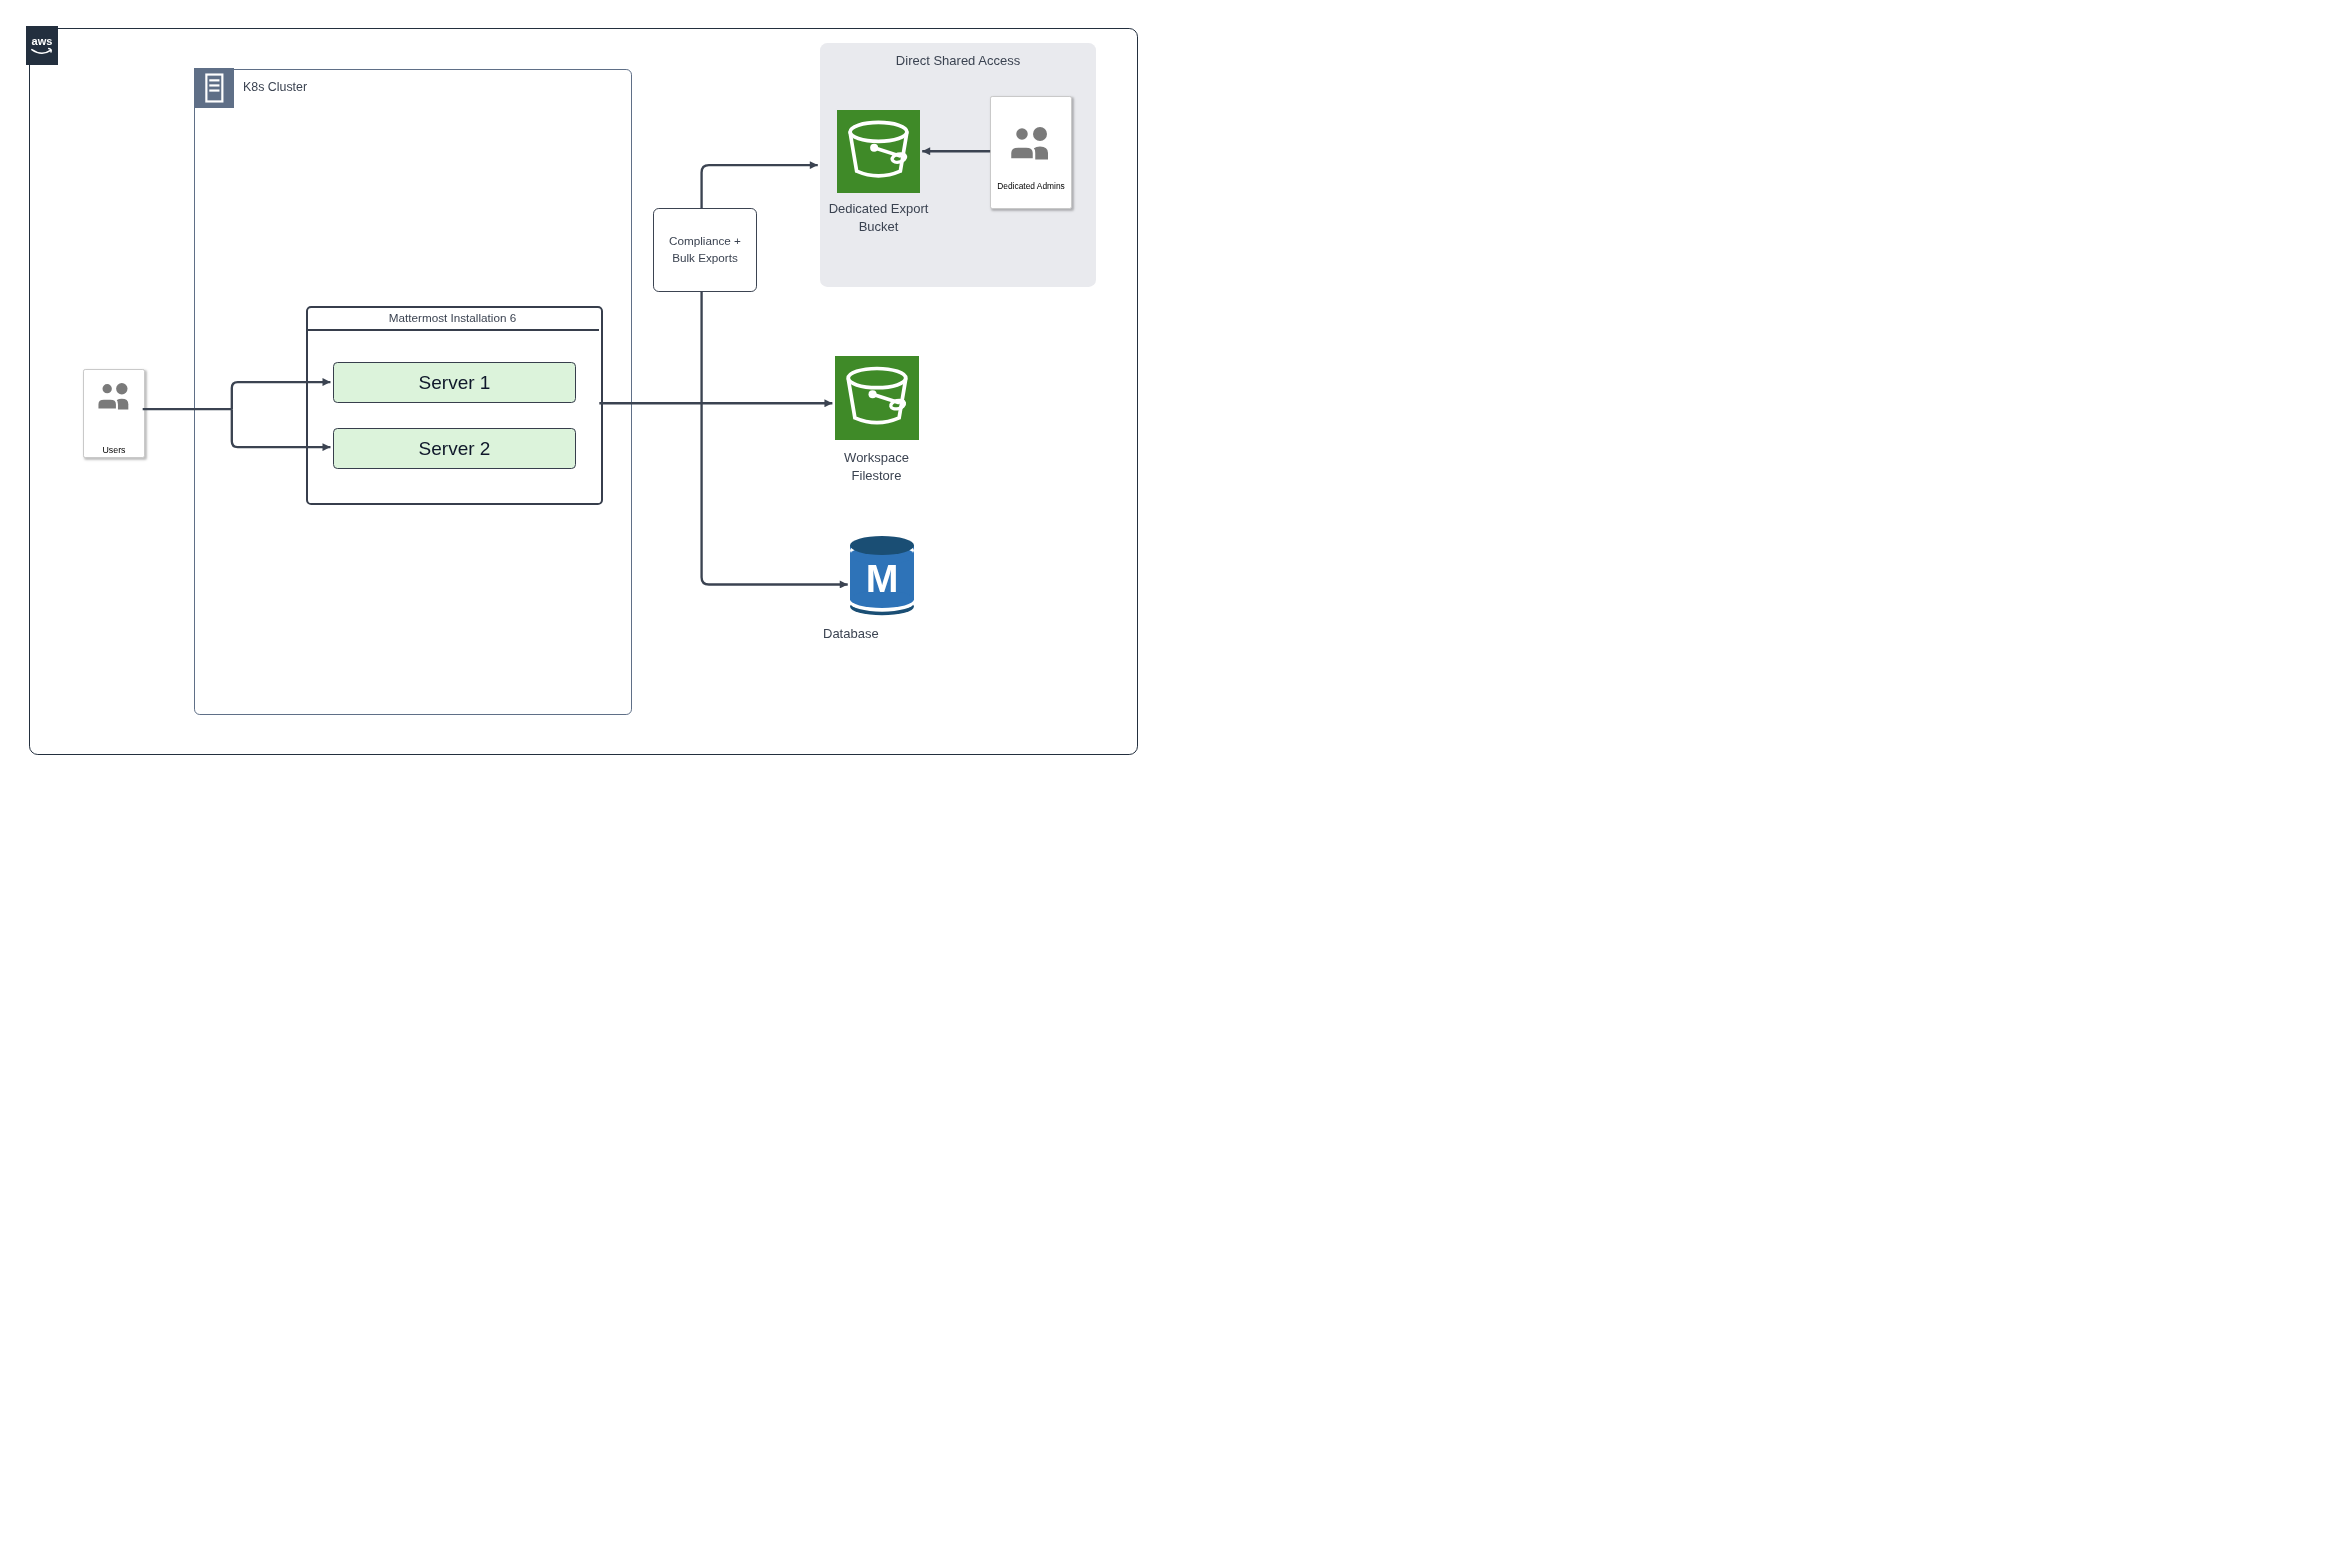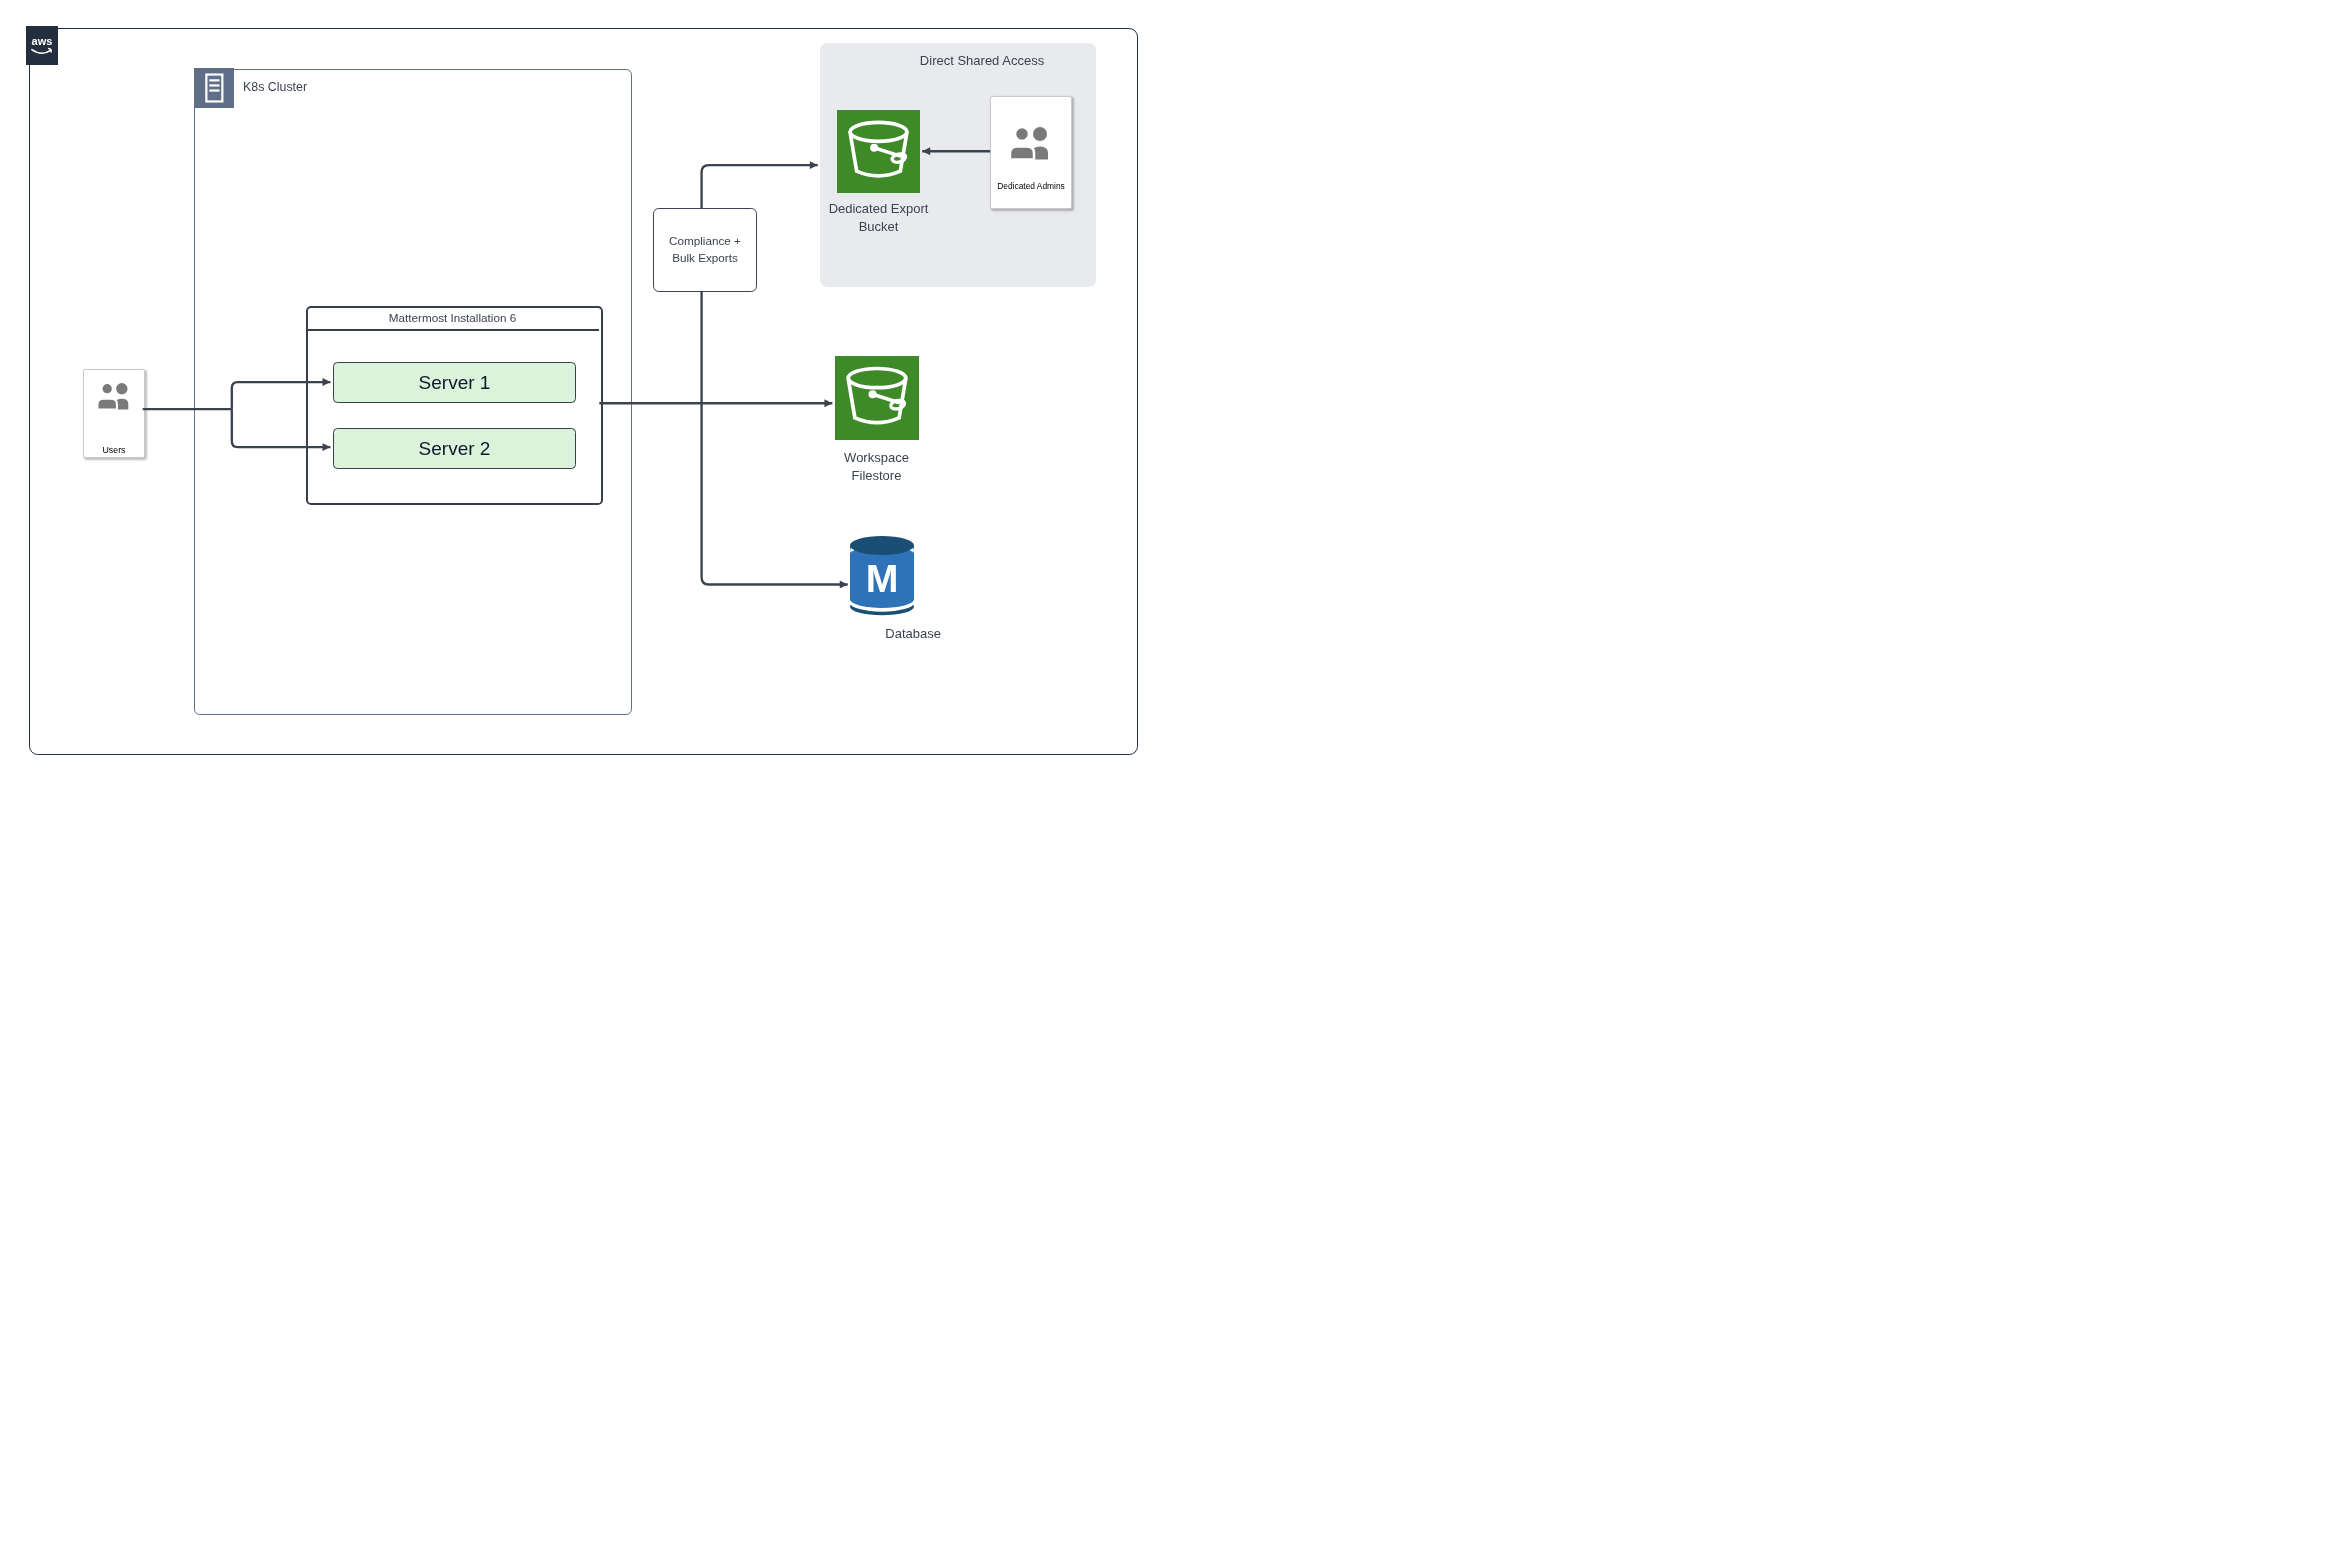--- a/index.html
+++ b/index.html
@@ -28,35 +28,35 @@
   #mattermost-header{left:306px;top:306px;width:293px;height:23.4px;border-bottom:2.2px solid #373E4C;z-index:3;display:flex;align-items:center;justify-content:center;font-size:11.7px;}
   .server-box{left:333px;width:241px;height:39px;background:#DCF3DB;border:1.8px solid #373E4C;border-radius:4.4px;z-index:3;display:flex;align-items:center;justify-content:center;font-size:19px;color:#0f172a;}
   #server-1{top:362px;}
   #server-2{top:428px;}
 
   
   #compliance-box{left:653px;top:208px;width:102px;height:82px;background:#ffffff;border:1.1px solid #3B4351;border-radius:5.8px;z-index:5;display:flex;flex-direction:column;align-items:center;justify-content:center;font-size:11.7px;line-height:1.45;}
 
   
   #dsa-panel{left:820px;top:43px;width:276px;height:244px;background:#E9EAEE;border-radius:7.3px;z-index:2;}
-  #dsa-title{left:820px;top:53px;width:276px;text-align:center;font-size:13px;z-index:3;padding-left:24px;}
+  #dsa-title{left:820px;top:53px;width:276px;text-align:center;font-size:13px;z-index:3;}
 
   .icon-tile{z-index:3;display:flex;align-items:center;justify-content:center;}
   #dedicated-bucket-icon{left:837px;top:110px;width:83px;height:83px;}
   #dedicated-bucket-label{left:800px;top:200px;width:157px;text-align:center;font-size:13px;line-height:1.4;z-index:3;}
 
   #admins-card{left:990px;top:96px;width:80px;height:111px;}
   #admins-card .icon-wrap{margin-top:29px;}
   #admins-label{margin-top:19px;font-size:8.4px;color:#000;white-space:nowrap;}
 
   #filestore-icon{left:835px;top:356px;width:84px;height:84px;}
   #filestore-label{left:816px;top:449px;width:121px;text-align:center;font-size:13px;line-height:1.4;z-index:3;}
 
   #database-icon{left:850px;top:535px;width:64px;height:82px;z-index:3;}
-  #database-label{left:823px;top:626px;width:118px;text-align:right;font-size:13px;z-index:3;}
+  #database-label{left:823px;top:626px;width:118px;text-align:left;font-size:13px;z-index:3;}
 
   #connector-layer{left:0;top:0;width:1165px;height:781px;z-index:4;pointer-events:none;}
 </style>
 </head>
 <body>
 
 <div id="canvas">
 
   <div class="abs" id="outer-border"></div>
   <div class="abs" id="aws-logo">

